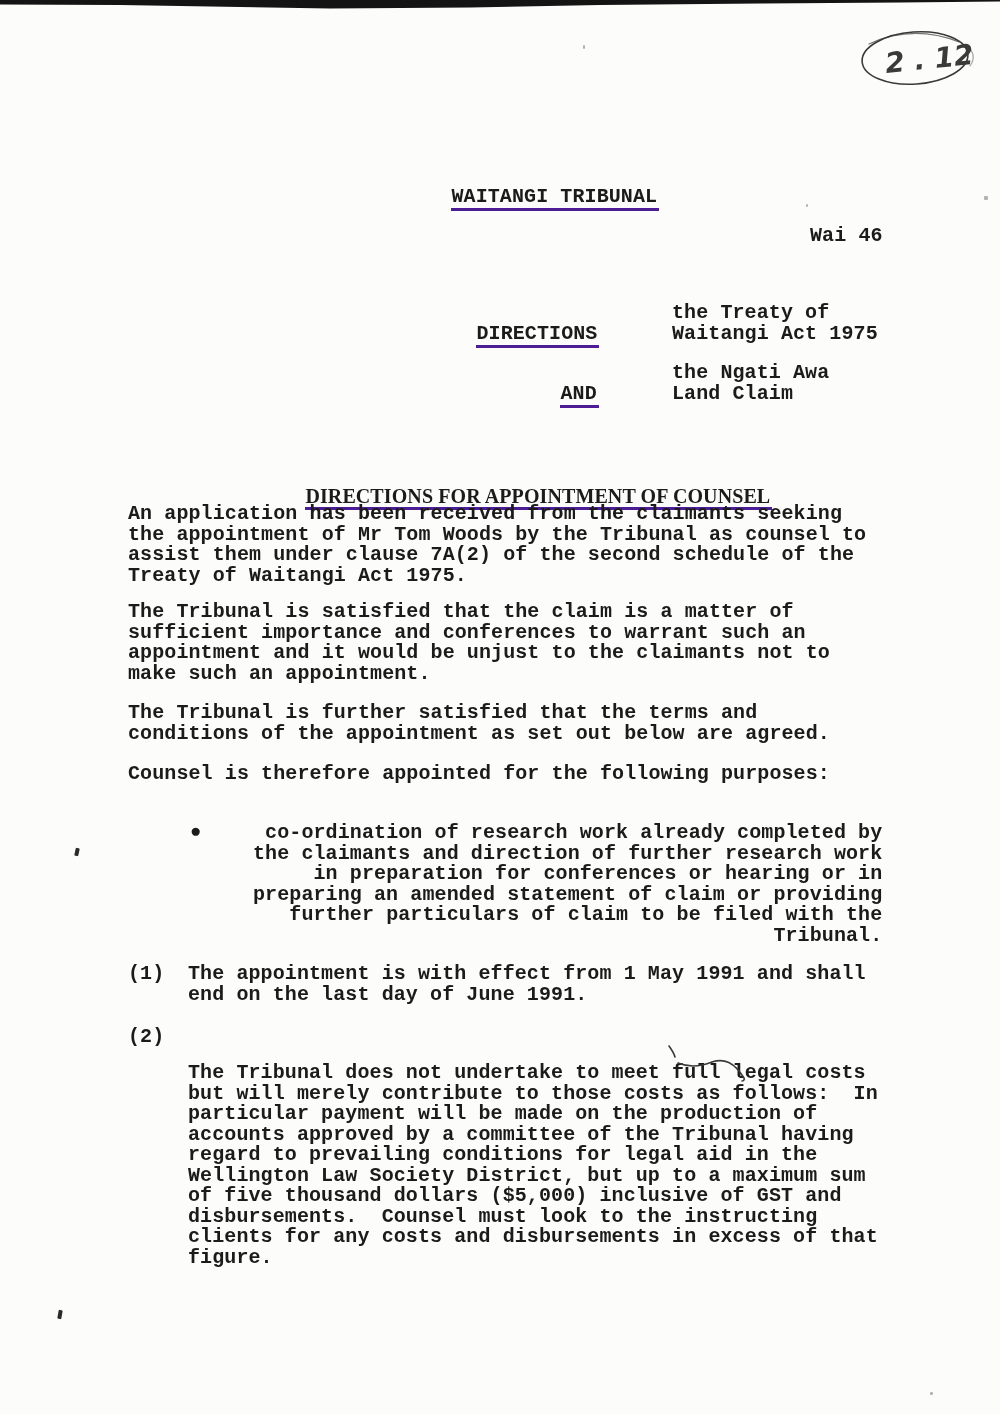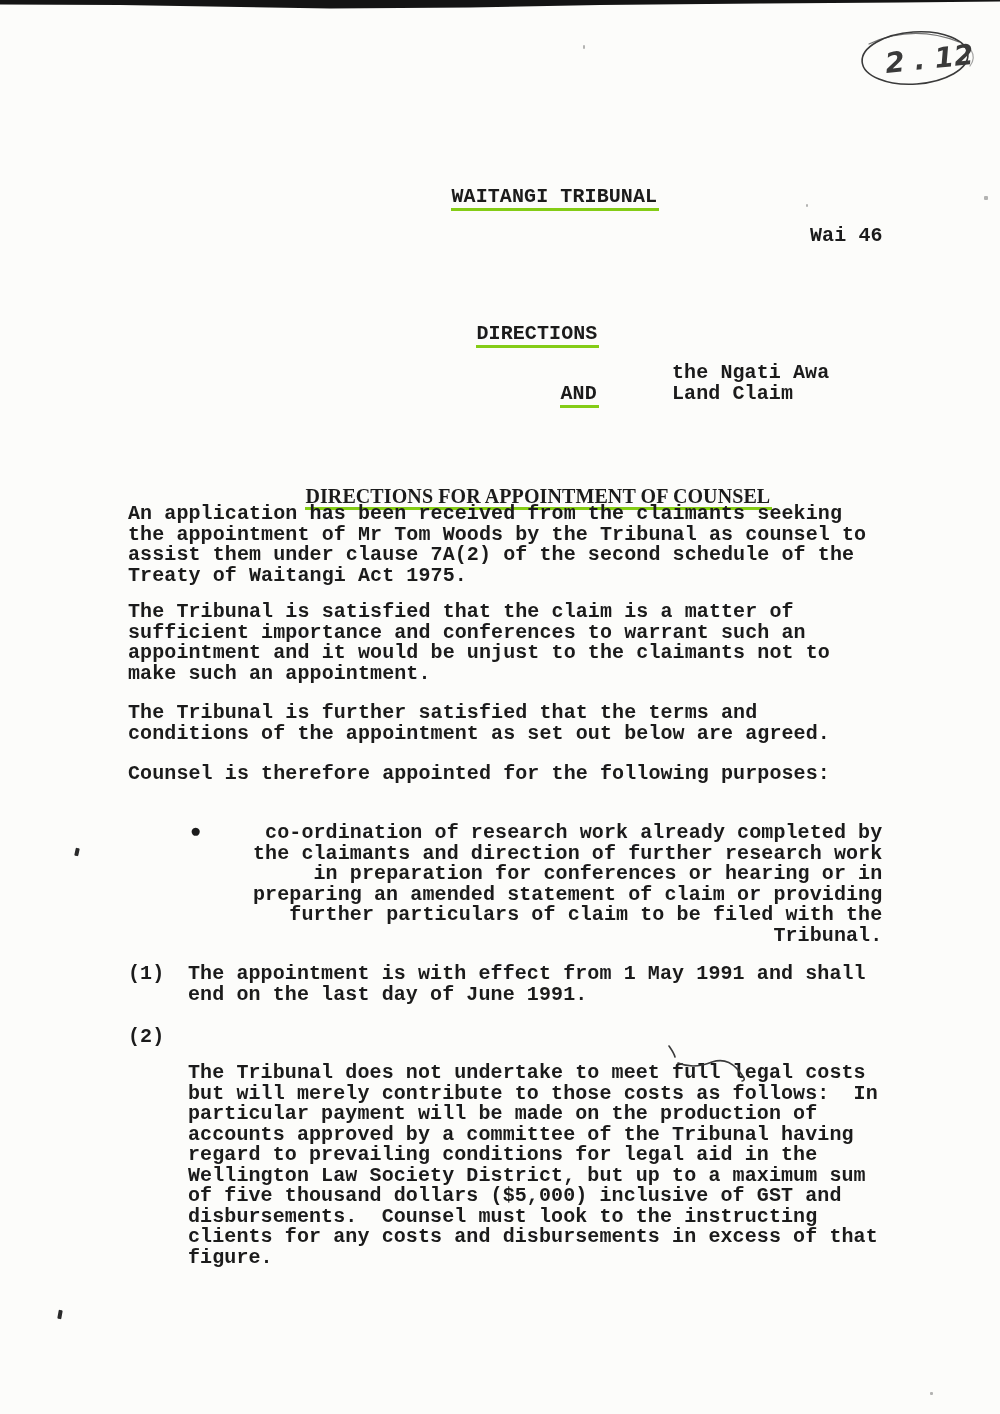--- a/index.html
+++ b/index.html
@@ -15,21 +15,21 @@
   }
   .t{
     position:absolute;
     font-size:20px;
     line-height:20.5px;
     white-space:pre-wrap;
     letter-spacing:0.1px;
   }
   .u{
     display:inline-block;
-    border-bottom:3px solid #84cc16;
+    border-bottom:3px solid #4c1d95;
     padding:0 2px 1px 0;
   }
   .edge-svg,.pen-svg{position:absolute;display:block;}
   .speck{position:absolute;background:#2a2a2a;border-radius:1px;}
   .faint{opacity:.35;}
 </style>
 </head>
 <body>
 
 <div class="page">
@@ -49,20 +49,22 @@
 
   <div class="t" style="left:403px;top:166px;">
     <span class="u">WAITANGI TRIBUNAL</span>
   </div>
 
   <div class="t" style="left:810px;top:226px;">Wai 46</div>
 
   <div class="t" style="left:428px;top:303px;">
     <span class="u">DIRECTIONS</span>
   </div>
+  <div class="t" style="left:672px;top:303px;">the Treaty of
+Waitangi Act 1975</div>
 
   <div class="t" style="left:512px;top:363px;">
     <span class="u">AND</span>
   </div>
   <div class="t" style="left:672px;top:363px;">the Ngati Awa
 Land Claim</div>
 
   <div class="t" style="left:285px;top:465px;font-family:Liberation Serif, serif;">
     <span class="u">DIRECTIONS FOR APPOINTMENT OF COUNSEL</span>
   </div>

